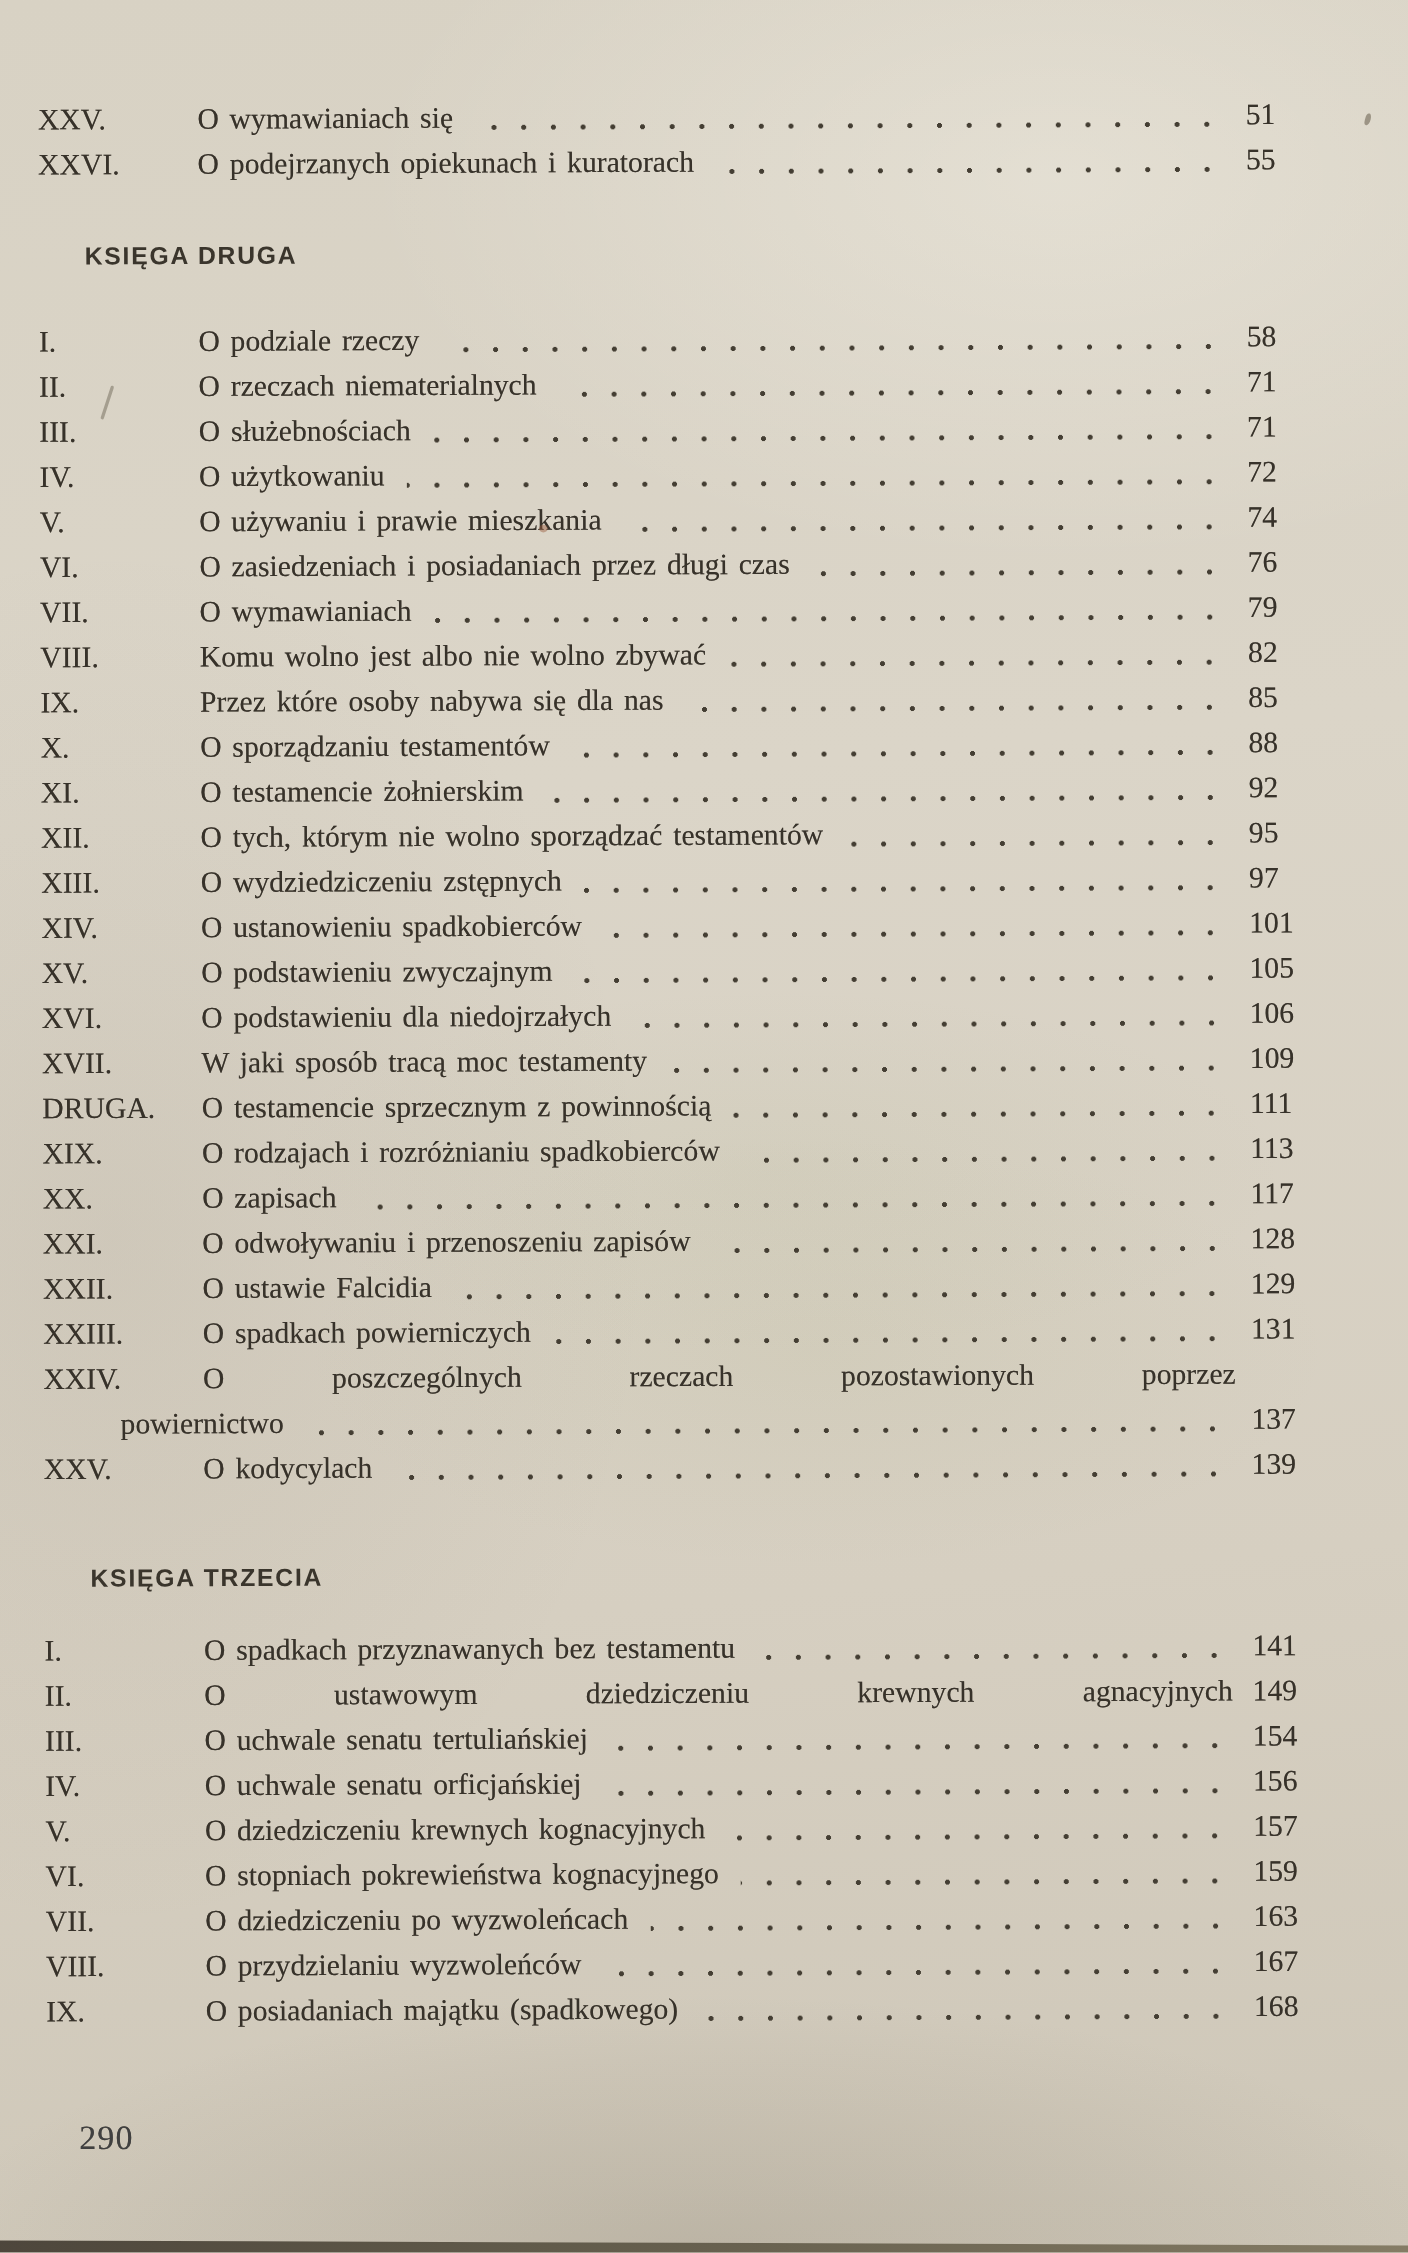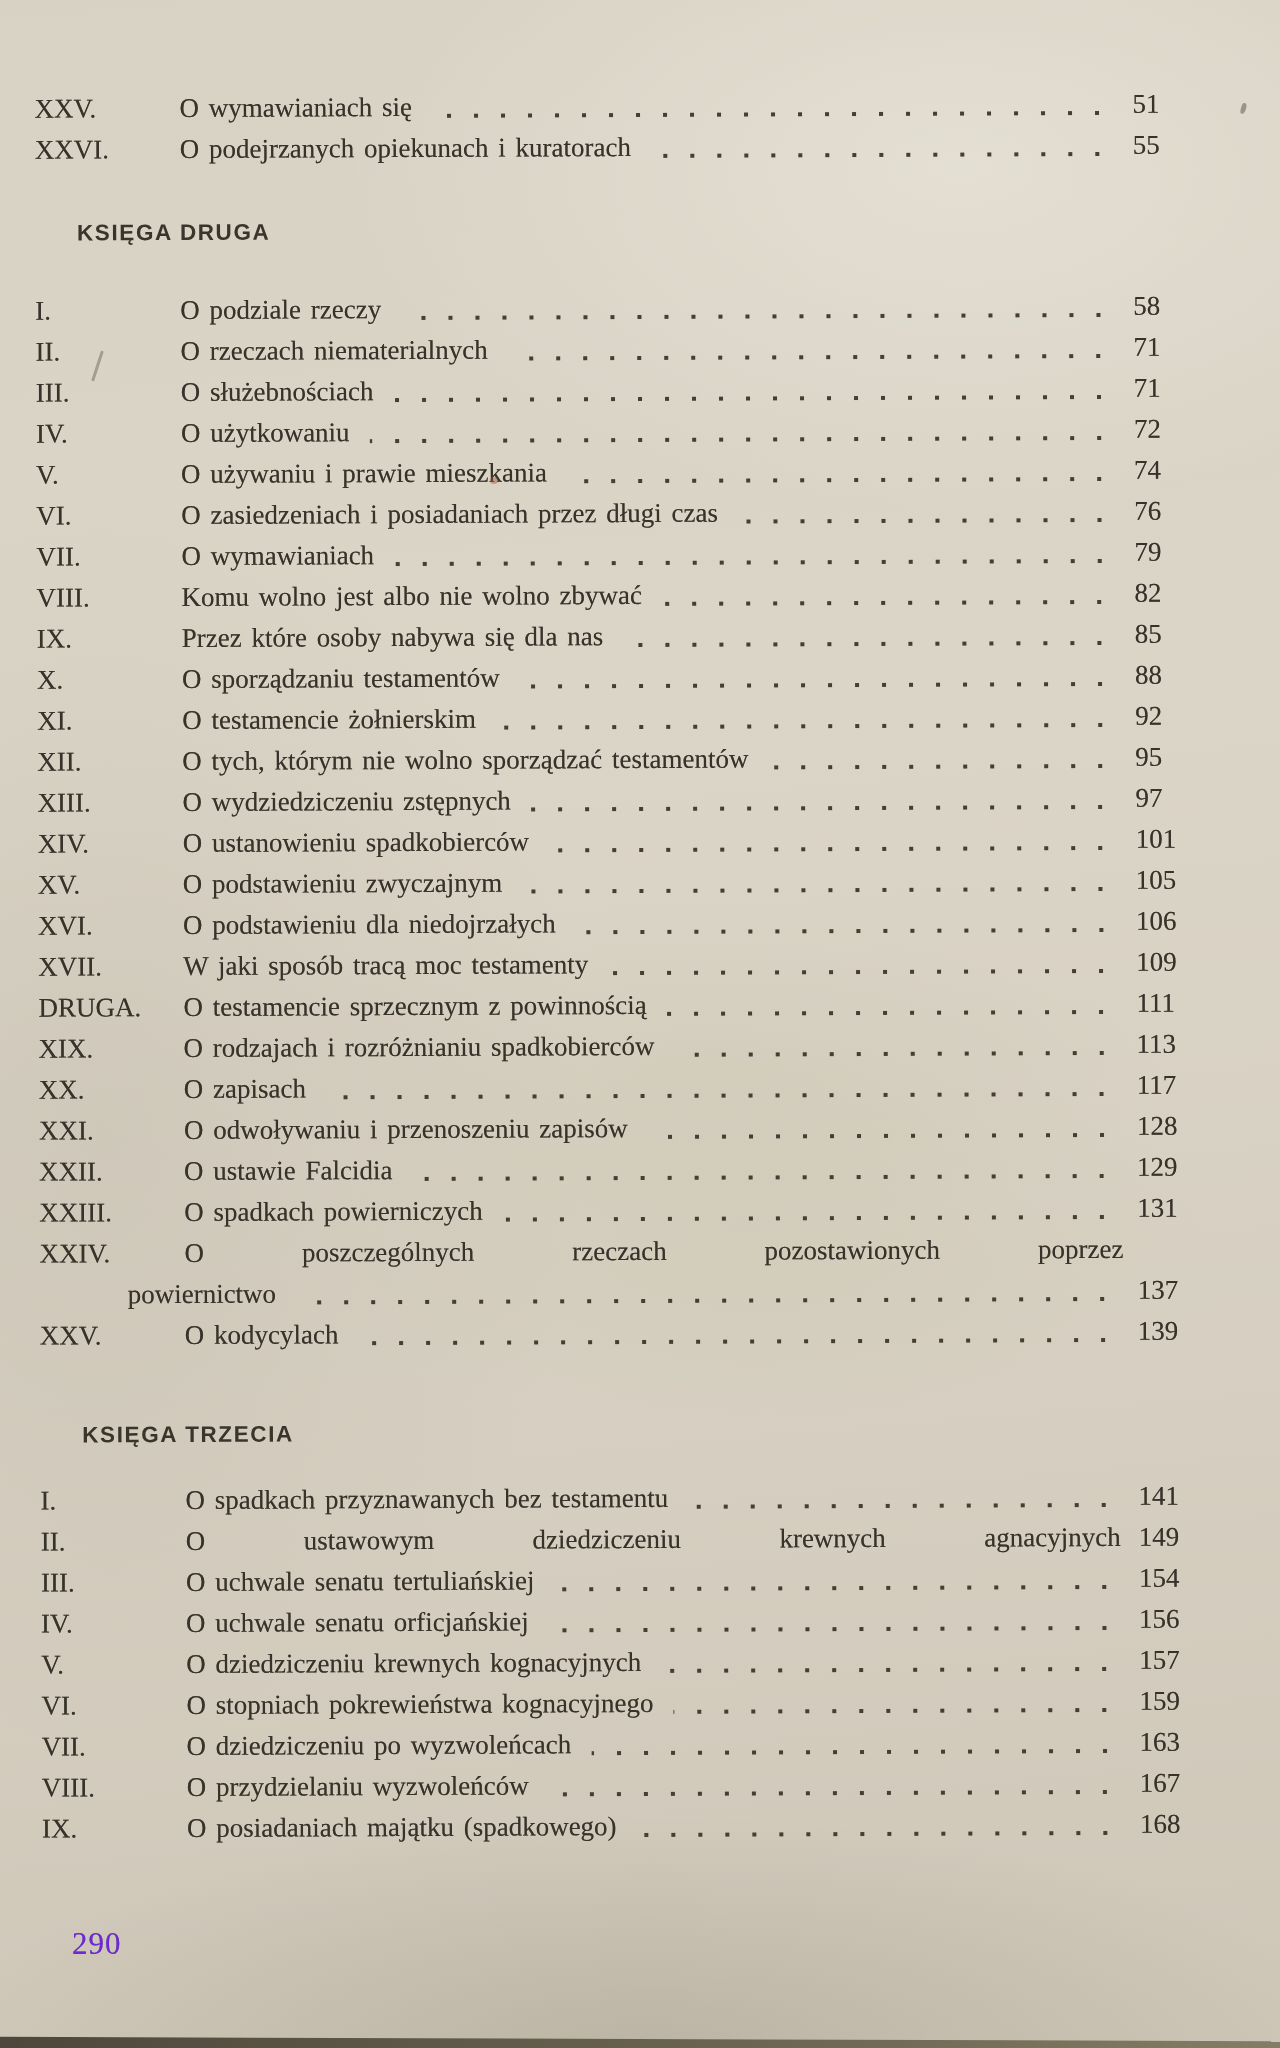--- a/index.html
+++ b/index.html
@@ -74,29 +74,29 @@
     margin-right: 18px;
   }
   
   .toc-row.fill .title {
     flex: 1;
     white-space: normal;
     text-align: justify;
     text-align-last: justify;
     margin-right: 80px;
   }
-  .toc-row.cont .cont-title { margin-left: 88px; }
+  .toc-row.cont .cont-title { margin-left: 70px; }
 
   .folio {
     position: absolute;
     left: 72px;
     top: 1926px;
     font-size: 31px;
     letter-spacing: 1px;
-    color: #6d28d9;
+    color: #404040;
     text-shadow: 0 0 0.6px rgba(55,48,38,.55);
   }
 
   .photo-edge {
     position: absolute;
     left: 0; right: 0; bottom: 0;
     height: 15px;
     background: linear-gradient(to right, #3f382e, #565040 38%, #6e6651 78%, #7d745c);
     clip-path: polygon(0 25%, 100% 55%, 100% 100%, 0 100%);
     opacity: .9;

